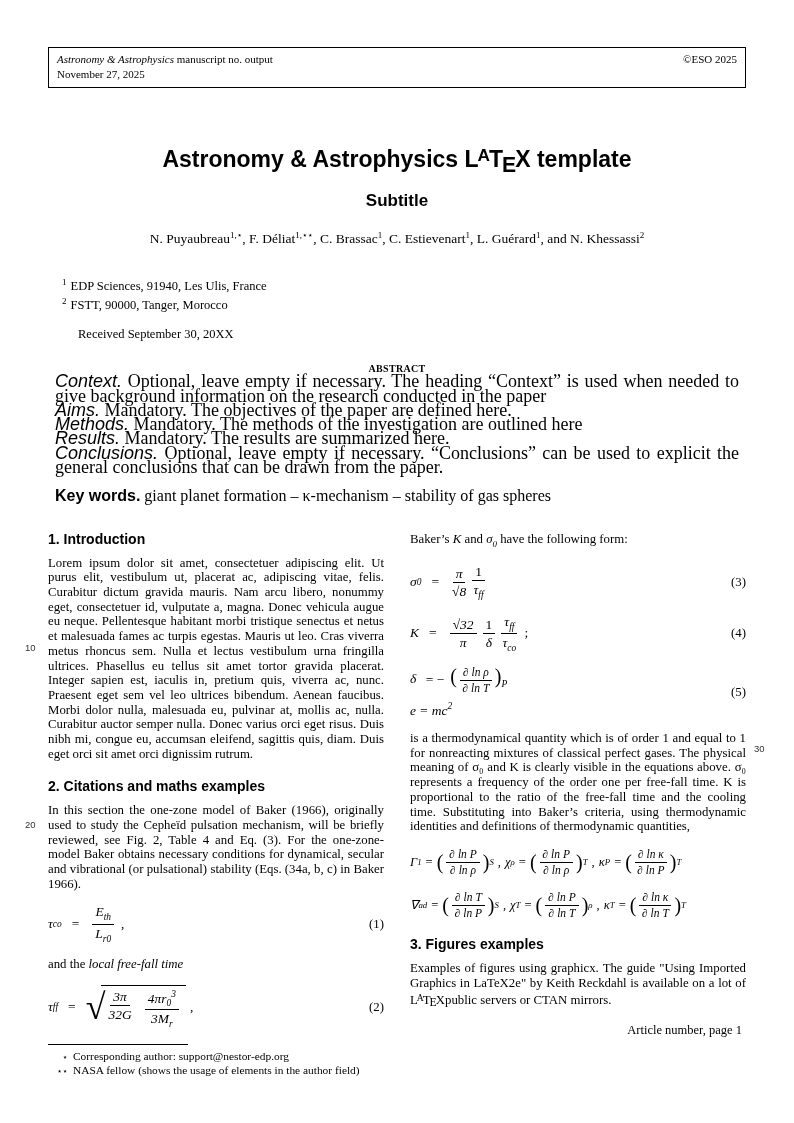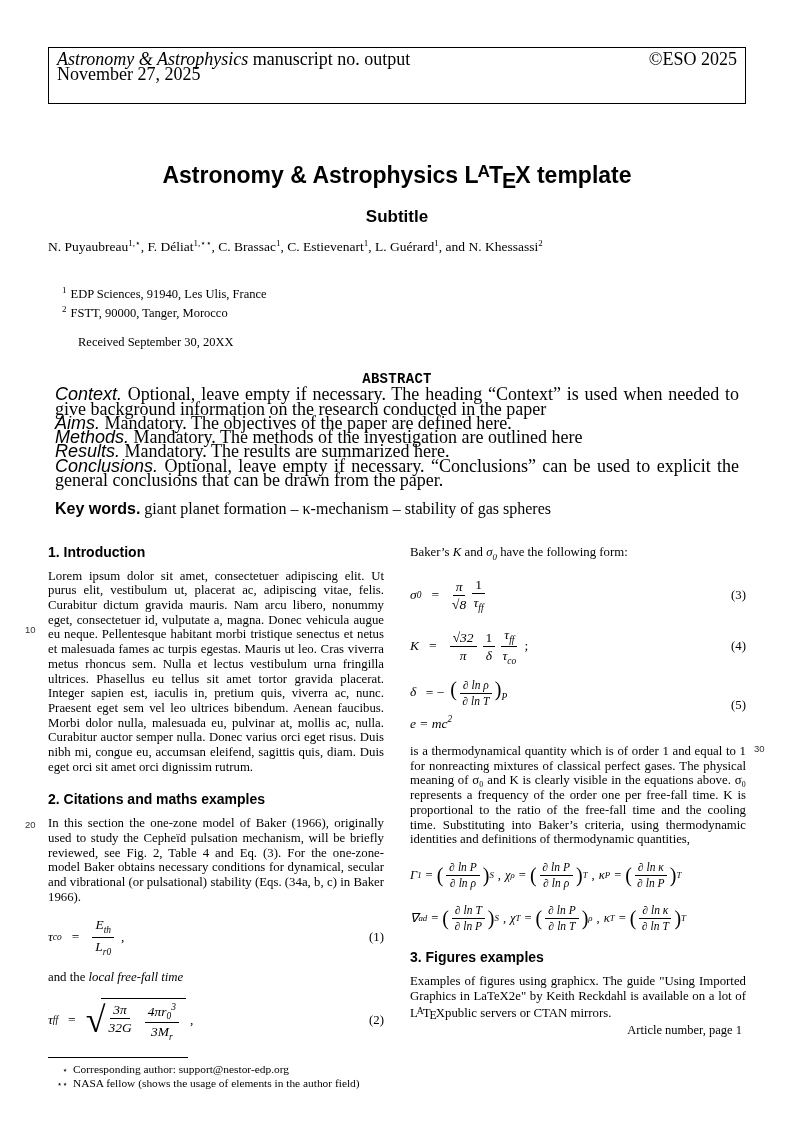--- a/index.html
+++ b/index.html
@@ -1,38 +1,38 @@
 <!DOCTYPE html>
 <html><head>
 <meta charset="utf-8">
 <style>
   html,body{margin:0;padding:0;background:#e8e8e8;}
   .page{position:relative;width:794px;height:1123px;background:#ffffff;margin:0 auto;
         font-family:"Liberation Serif",serif;color:#000;overflow:hidden;}
   .content{position:absolute;top:47px;left:48px;width:698px;}
 
   
-  .runhead{border:1px solid #000;padding:4px 8px 21px;display:flex;justify-content:space-between;
-           font-size:18px;line-height:15px;}
+  .runhead{border:1px solid #000;padding:4px 8px 5px;display:flex;justify-content:space-between;
+           font-size:11px;line-height:15px;}
   .runhead .it{font-style:italic;}
 
   
   .title{margin-top:54px;text-align:center;font-family:"Liberation Sans",sans-serif;
          font-weight:bold;font-size:23px;line-height:26px;}
   .subtitle{margin-top:13px;text-align:center;font-family:"Liberation Sans",sans-serif;
             font-weight:bold;font-size:17px;}
-  .authors{margin-top:11px;font-size:13.5px;}
+  .authors{margin-top:19px;text-align:center;font-size:13.5px;}
   .authors sup{font-size:9px;}
   .affils{margin-top:28px;margin-left:14px;font-size:12.5px;line-height:14.5px;}
   .affil sup{font-size:9px;margin-right:4px;}
   .received{margin-top:15px;margin-left:30px;font-size:12.5px;}
 
   
-  .abshead{margin-top:21px;text-align:center;font-family:Liberation Mono, monospace;
-           font-weight:bold;font-size:14px;letter-spacing:0.3px;}
+  .abshead{margin-top:21px;text-align:center;font-family:Liberation Serif, serif;
+           font-weight:bold;font-size:10px;letter-spacing:0.3px;}
   .abstract{margin-top:0;padding:0 7px;font-size:18px;line-height:14.2px;text-align:justify;}
   .abs-label{font-family:"Liberation Sans",sans-serif;font-style:italic;}
   .keywords{margin-top:13px;padding:0 7px;font-size:16px;}
   .kw-label{font-family:"Liberation Sans",sans-serif;font-weight:bold;}
 
   
   .cols{margin-top:27px;display:flex;gap:26px;align-items:flex-start;}
   .col{width:336px;font-size:12.8px;line-height:14.7px;text-align:justify;}
   .sechead{font-family:"Liberation Sans",sans-serif;font-weight:bold;font-size:14px;
            margin:18px 0 9px;text-align:left;}
@@ -78,21 +78,21 @@
   .latex{font-style:normal;}
   .latex .la{font-size:0.75em;vertical-align:0.35em;margin:0 -1px;}
   .latex .le{font-size:0.92em;vertical-align:-0.22em;margin:0 -1px;}
   .title .latex .la{font-weight:bold;}
 </style>
 </head>
 <body>
 
 <div class="page">
 
-  <div class="lineno" style="left:25px;top:624px;">10</div>
+  <div class="lineno" style="left:25px;top:642px;">10</div>
   <div class="lineno" style="left:25px;top:819px;">20</div>
   <div class="lineno" style="left:754px;top:743px;">30</div>
 
   <div class="content">
 
     <div class="runhead">
       <div>
         <div><span class="it">Astronomy &amp; Astrophysics</span><span> manuscript no. output</span></div>
         <div>November 27, 2025</div>
       </div>

